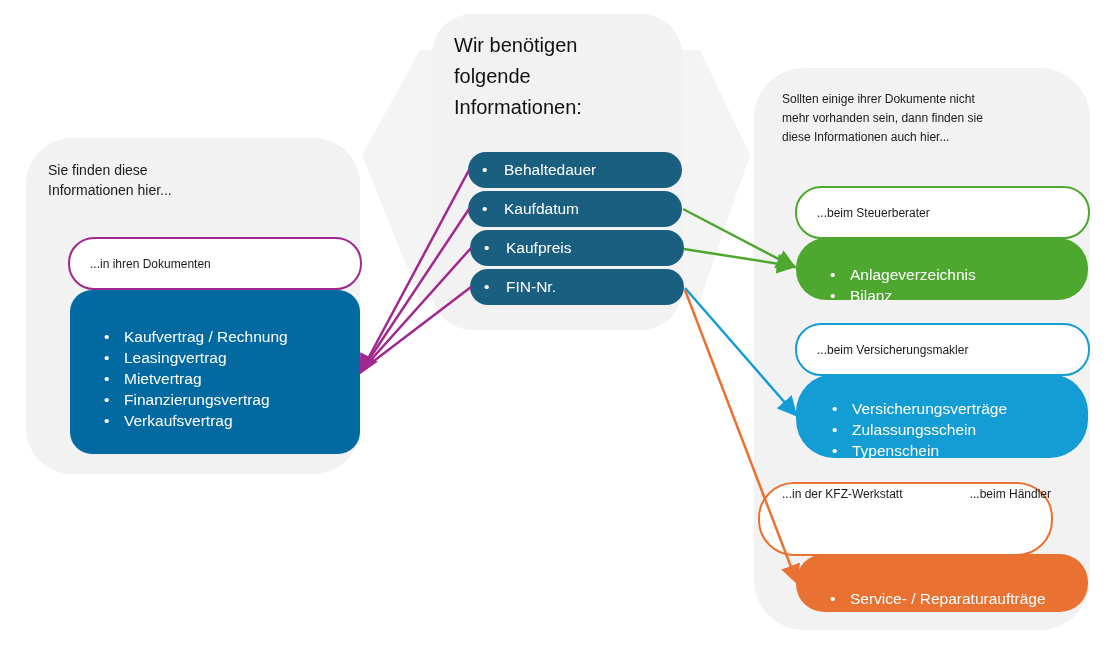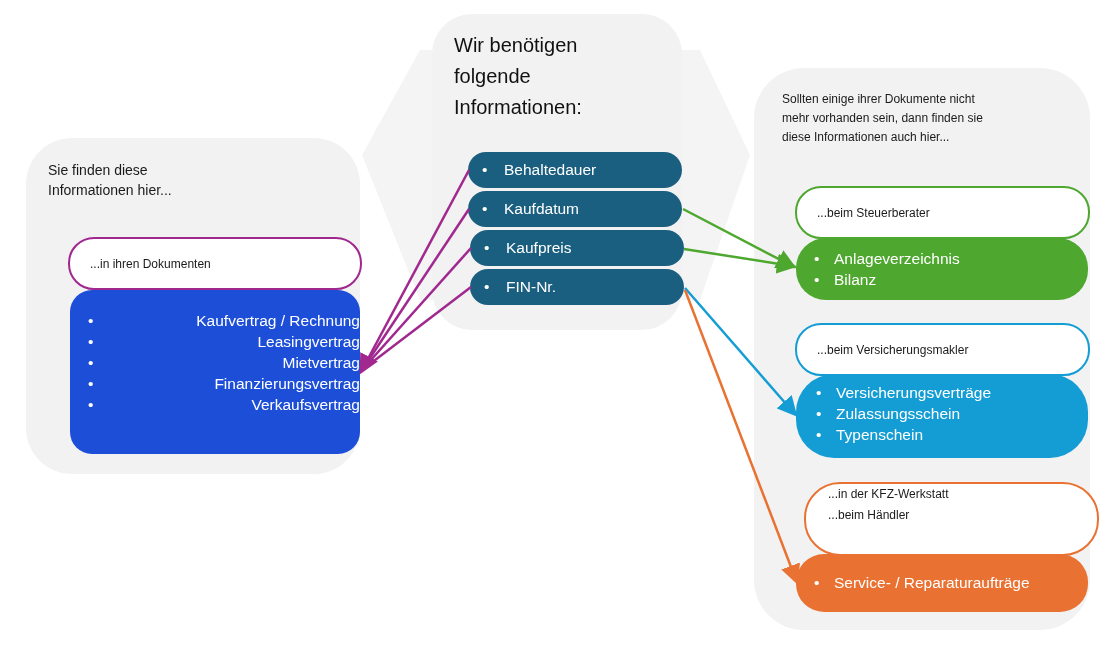--- a/index.html
+++ b/index.html
@@ -1,40 +1,40 @@
 <!DOCTYPE html>
 <html><head>
 <meta charset="utf-8">
 <style>
   html, body { margin:0; padding:0; background:#ffffff; }
   body { width:1114px; height:646px; position:relative; overflow:hidden; font-family:"Liberation Sans", sans-serif; color:#1a1a1a; }
   .abs { position:absolute; }
   .panel { position:absolute; background:#f2f2f2; }
   .pill-white { position:absolute; background:#fff; border:2px solid; border-radius:26px; box-sizing:border-box; font-size:12px; display:flex; align-items:center; padding-left:20px; }
   .fill-box { position:absolute; color:#fff; box-sizing:border-box; font-size:15.5px; }
-  .fill-box ul { margin:0; padding:0; list-style:none; }
+  .fill-box ul { margin:16px; padding:0; list-style:none; }
   .fill-box li { position:relative; padding-left:28px; line-height:21px; }
   .fill-box li::before { content:"•"; position:absolute; left:8px; top:0; }
   .info-pill { position:absolute; left:468px; width:214px; height:36px; background:#1b5f80; border-radius:18px; color:#fff; font-size:15.5px; display:flex; align-items:center; box-sizing:border-box; padding-left:14px; }
   .info-pill .b { width:22px; }
   svg.overlay { position:absolute; left:0; top:0; }
 </style>
 </head>
 <body>
 
 <svg class="overlay" width="1114" height="646">
   <polygon points="420,50 700,50 750,155 700,300 420,300 362,155" fill="#f4f4f4"></polygon>
 </svg>
 
 <div class="panel" style="left:26px;top:138px;width:334px;height:336px;border-radius:46px;"></div>
 <div class="abs" style="left:48px;top:160px;font-size:14px;line-height:20px;">
   <div>Sie finden diese</div>
   <div>Informationen hier...</div>
 </div>
-<div class="fill-box" style="left:70px;top:290px;width:290px;height:164px;background:#1d4ed8;border-radius:22px;padding-top:20px;padding-left:10px;text-align:right;">
+<div class="fill-box" style="left:70px;top:290px;width:290px;height:164px;background:#0369a1;border-radius:22px;padding-top:20px;padding-left:10px;">
   <ul>
     <li>Kaufvertrag / Rechnung</li>
     <li>Leasingvertrag</li>
     <li>Mietvertrag</li>
     <li>Finanzierungsvertrag</li>
     <li>Verkaufsvertrag</li>
   </ul>
 </div>
 <div class="pill-white" style="left:68px;top:237px;width:294px;height:53px;border-color:#a0288f;">...in ihren Dokumenten</div>
 
@@ -83,21 +83,21 @@
     <li>Typenschein</li>
   </ul>
 </div>
 <div class="pill-white" style="left:795px;top:323px;width:295px;height:53px;border-color:#149dd4;">...beim Versicherungsmakler</div>
 
 <div class="fill-box" style="left:796px;top:554px;width:292px;height:58px;background:#e97132;border-radius:28px;padding-top:18px;padding-left:10px;">
   <ul>
     <li>Service- / Reparaturaufträge</li>
   </ul>
 </div>
-<div class="pill-white" style="left:804px;top:482px;width:295px;height:74px;border-color:#e97132;border-radius:36px;flex-direction:column;align-items:flex-start;justify-content:flex-start;padding-left:22px;line-height:21px;">
+<div class="pill-white" style="left:758px;top:482px;width:295px;height:74px;border-color:#e97132;border-radius:36px;flex-direction:row;align-items:flex-start;justify-content:space-between;padding-left:22px;line-height:21px;">
   <div>...in der KFZ-Werkstatt</div>
   <div>...beim Händler</div>
 </div>
 
 <svg class="overlay" width="1114" height="646">
   <defs>
     <marker id="mp" markerWidth="8" markerHeight="8" refX="6" refY="4" orient="auto">
         <path d="M0,0 L8,4 L0,8 z" fill="#a0288f"></path>
       </marker>
     <marker id="mg" markerWidth="8" markerHeight="8" refX="6" refY="4" orient="auto">

